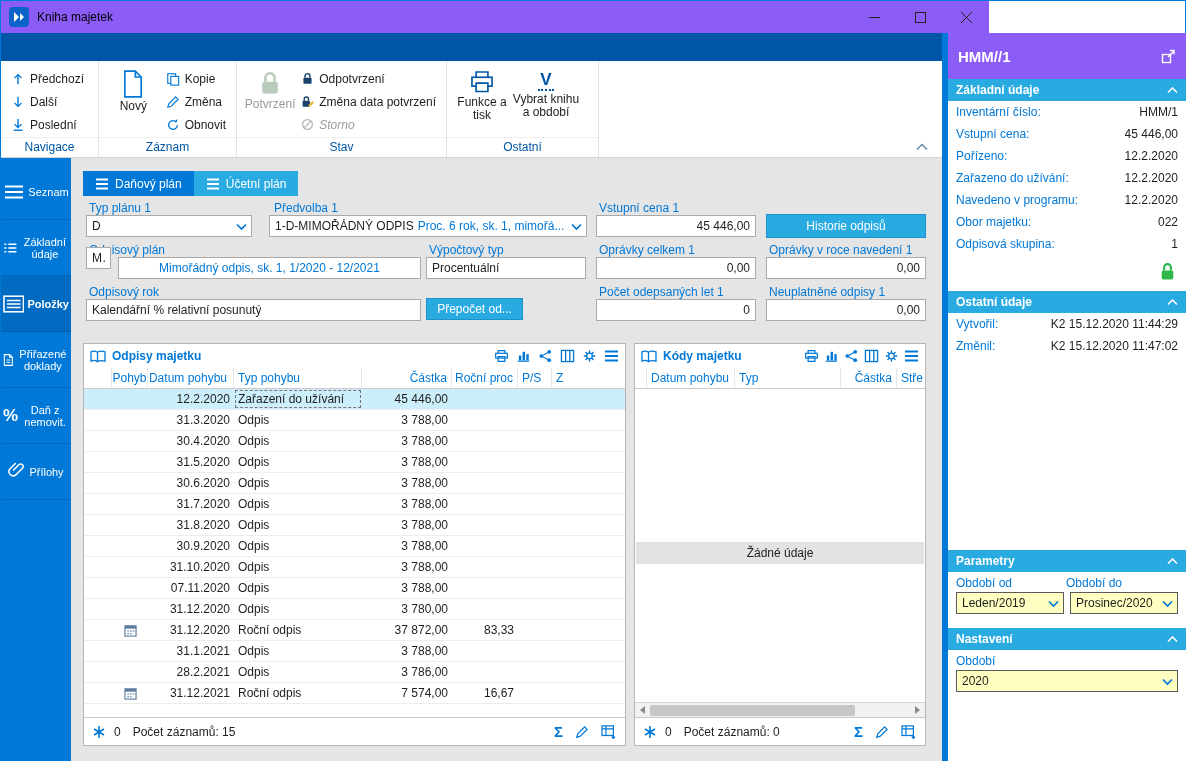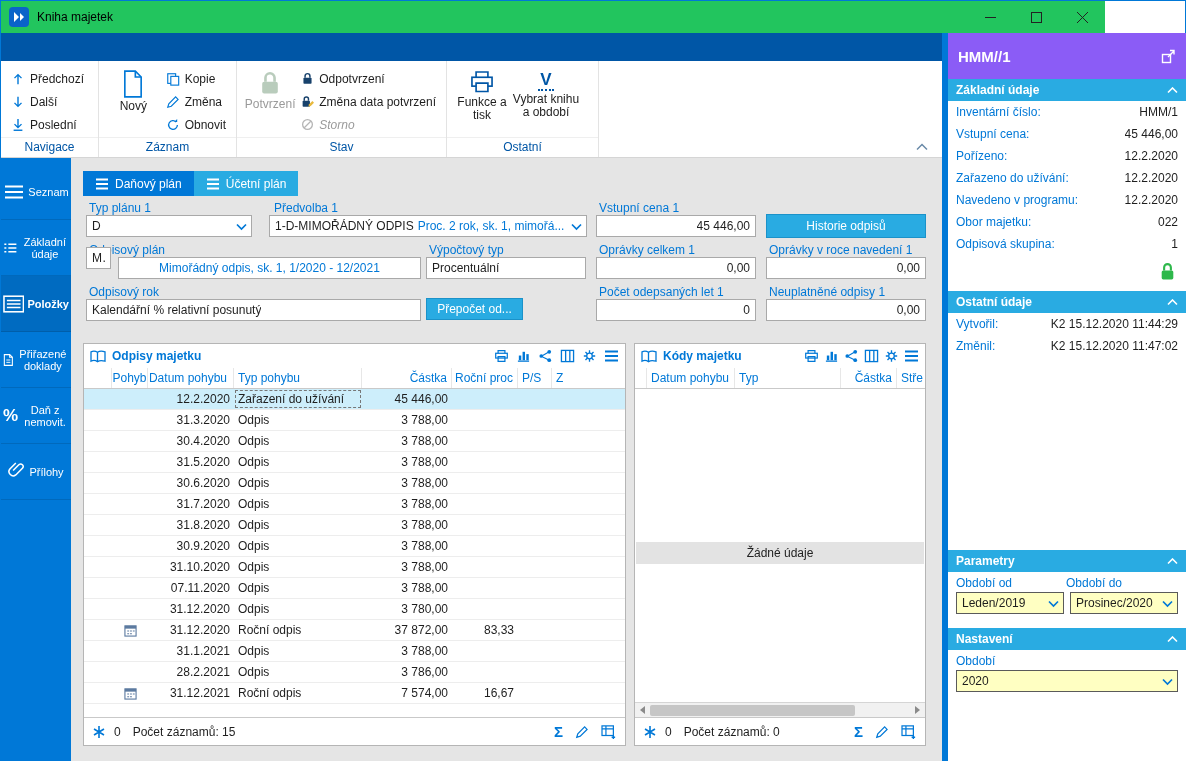--- a/index.html
+++ b/index.html
@@ -1,21 +1,21 @@
 <!DOCTYPE html>
 <html><head>
 <meta charset="utf-8">
 <style>
   * { margin:0; padding:0; box-sizing:border-box; }
   html,body { width:1186px; height:761px; }
   body { font-family:"Liberation Sans", sans-serif; font-size:12px; color:#1e1e1e; background:#fff; overflow:hidden; }
   .window { position:relative; width:1186px; height:761px; border:1px solid #0078d7; background:#fff; }
 
   
-  .titlebar { position:absolute; left:0; top:0; width:1104px; height:32px; background:#22c55e; display:flex; align-items:center; }
+  .titlebar { position:absolute; left:0; top:0; width:988px; height:32px; background:#8b5cf6; display:flex; align-items:center; }
   .app-icon { width:20px; height:20px; margin-left:8px; background:#0a63c9; border-radius:4px; display:flex; align-items:center; justify-content:center; }
   .titlebar .title { margin-left:8px; font-size:12px; color:#000; }
   .win-controls { margin-left:auto; display:flex; height:32px; }
   .win-btn { width:46px; height:32px; display:flex; align-items:center; justify-content:center; }
 
   
   .tabsbar { position:absolute; left:0; top:32px; width:941px; height:28px; background:#0056a6; display:flex; align-items:stretch; padding-left:6px; }
   .rtab { padding:0 16px; color:#fff; font-size:12px; display:flex; align-items:center; cursor:default;margin-top:40px; }
   .rtab.active { background:#fff; color:#0056a6; }
 
@@ -328,21 +328,21 @@
     <div class="field combo" style="left:15px;top:57px;width:166px">
       <span class="fval">D</span>
       <svg class="combo-arrow" width="11" height="8" viewBox="0 0 11 8">
           <path d="M1 1.5l4.5 4.5L10 1.5" fill="none" stroke="#0078d7" stroke-width="1.7"></path>
         </svg>
     </div>
 
     <div class="flabel" style="left:203px;top:43px">Předvolba 1</div>
     <div class="field combo" style="left:198px;top:57px;width:318px">
       <span class="fval">1-D-MIMOŘÁDNÝ ODPIS</span>
-      <span class="fval blue-text" style="margin-left:4px">Proc. 2 rok, sk. 1, mimořá...</span>
+      <span class="fval blue-text" style="margin-left:4px">Proc. 6 rok, sk. 1, mimořá...</span>
       <svg class="combo-arrow" width="11" height="8" viewBox="0 0 11 8">
           <path d="M1 1.5l4.5 4.5L10 1.5" fill="none" stroke="#0078d7" stroke-width="1.7"></path>
         </svg>
     </div>
 
     <div class="flabel" style="left:528px;top:43px">Vstupní cena 1</div>
     <div class="field num" style="left:525px;top:57px;width:160px">
       <span class="fval">45 446,00</span>
     </div>
 

